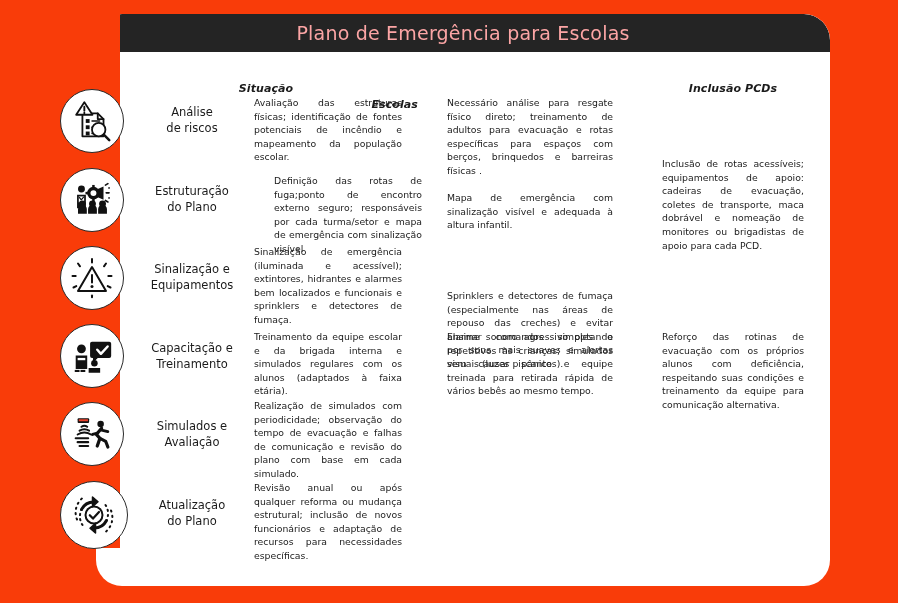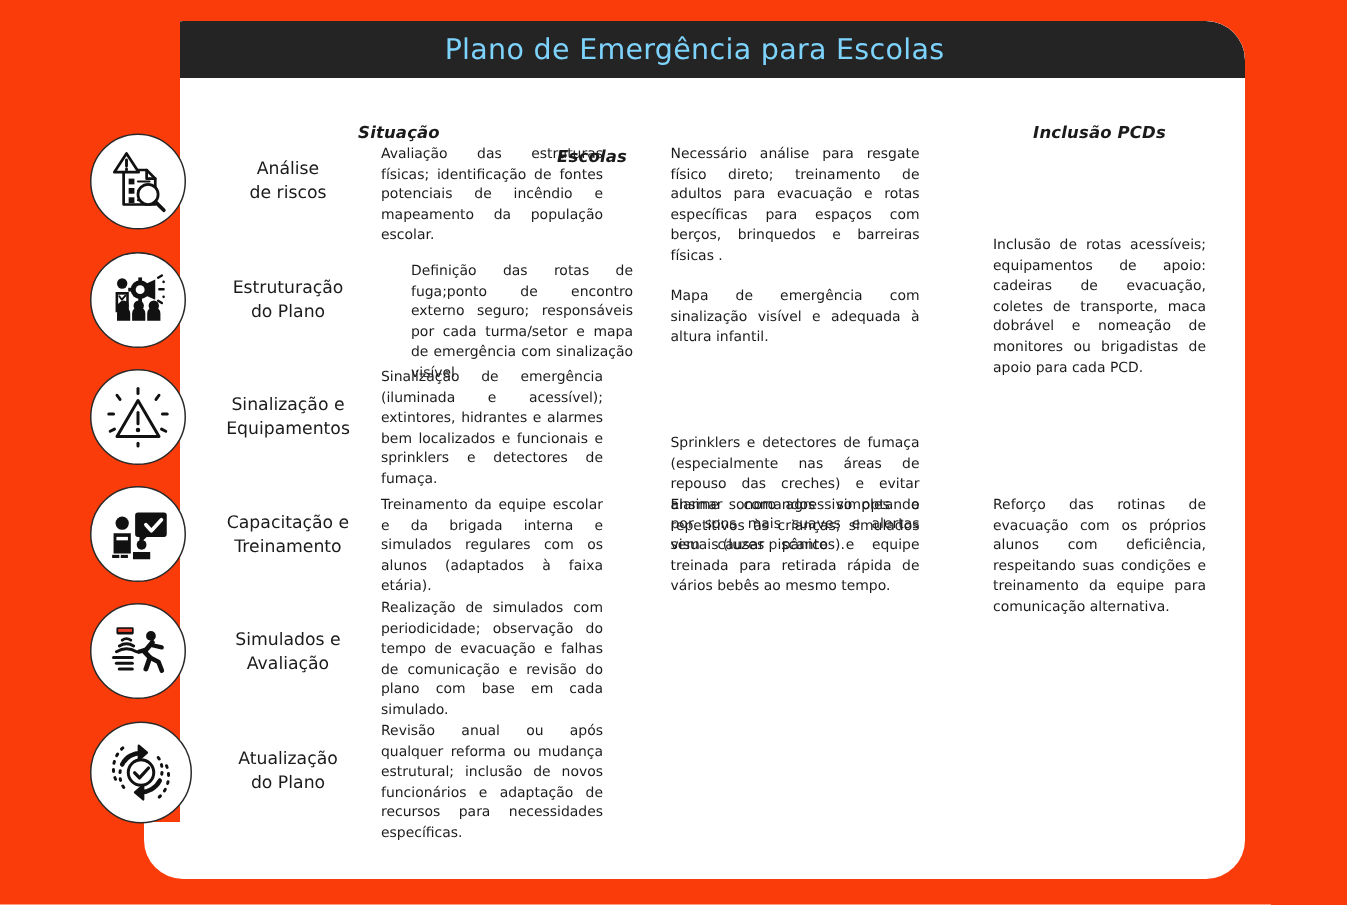--- a/index.html
+++ b/index.html
@@ -46,21 +46,21 @@
     width: 100%;
     height: 38px;
     background: #242424;
     border-top-left-radius: 26px;
     border-top-right-radius: 26px;
     display: flex;
     align-items: center;
     justify-content: center;
   }
   #card-title {
-    color: #7dd3fc;
+    color: #fca5a5;
     font-size: 19px;
     letter-spacing: 0.2px;
     font-family: "DejaVu Sans", sans-serif;
     font-weight: 400;
   }
 
   
   .col-head {
     position: absolute;
     font-size: 11px;

